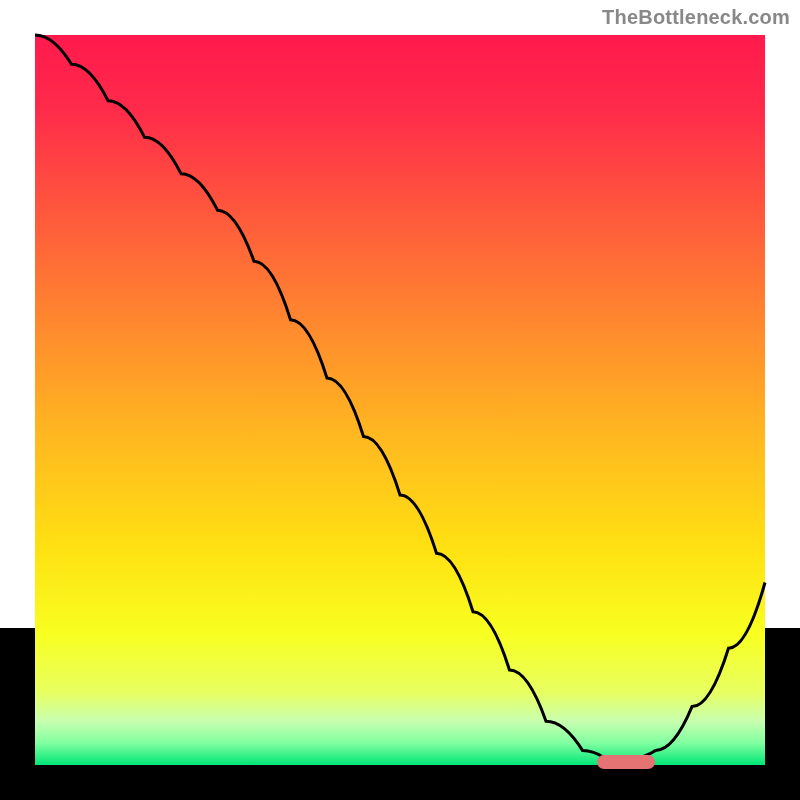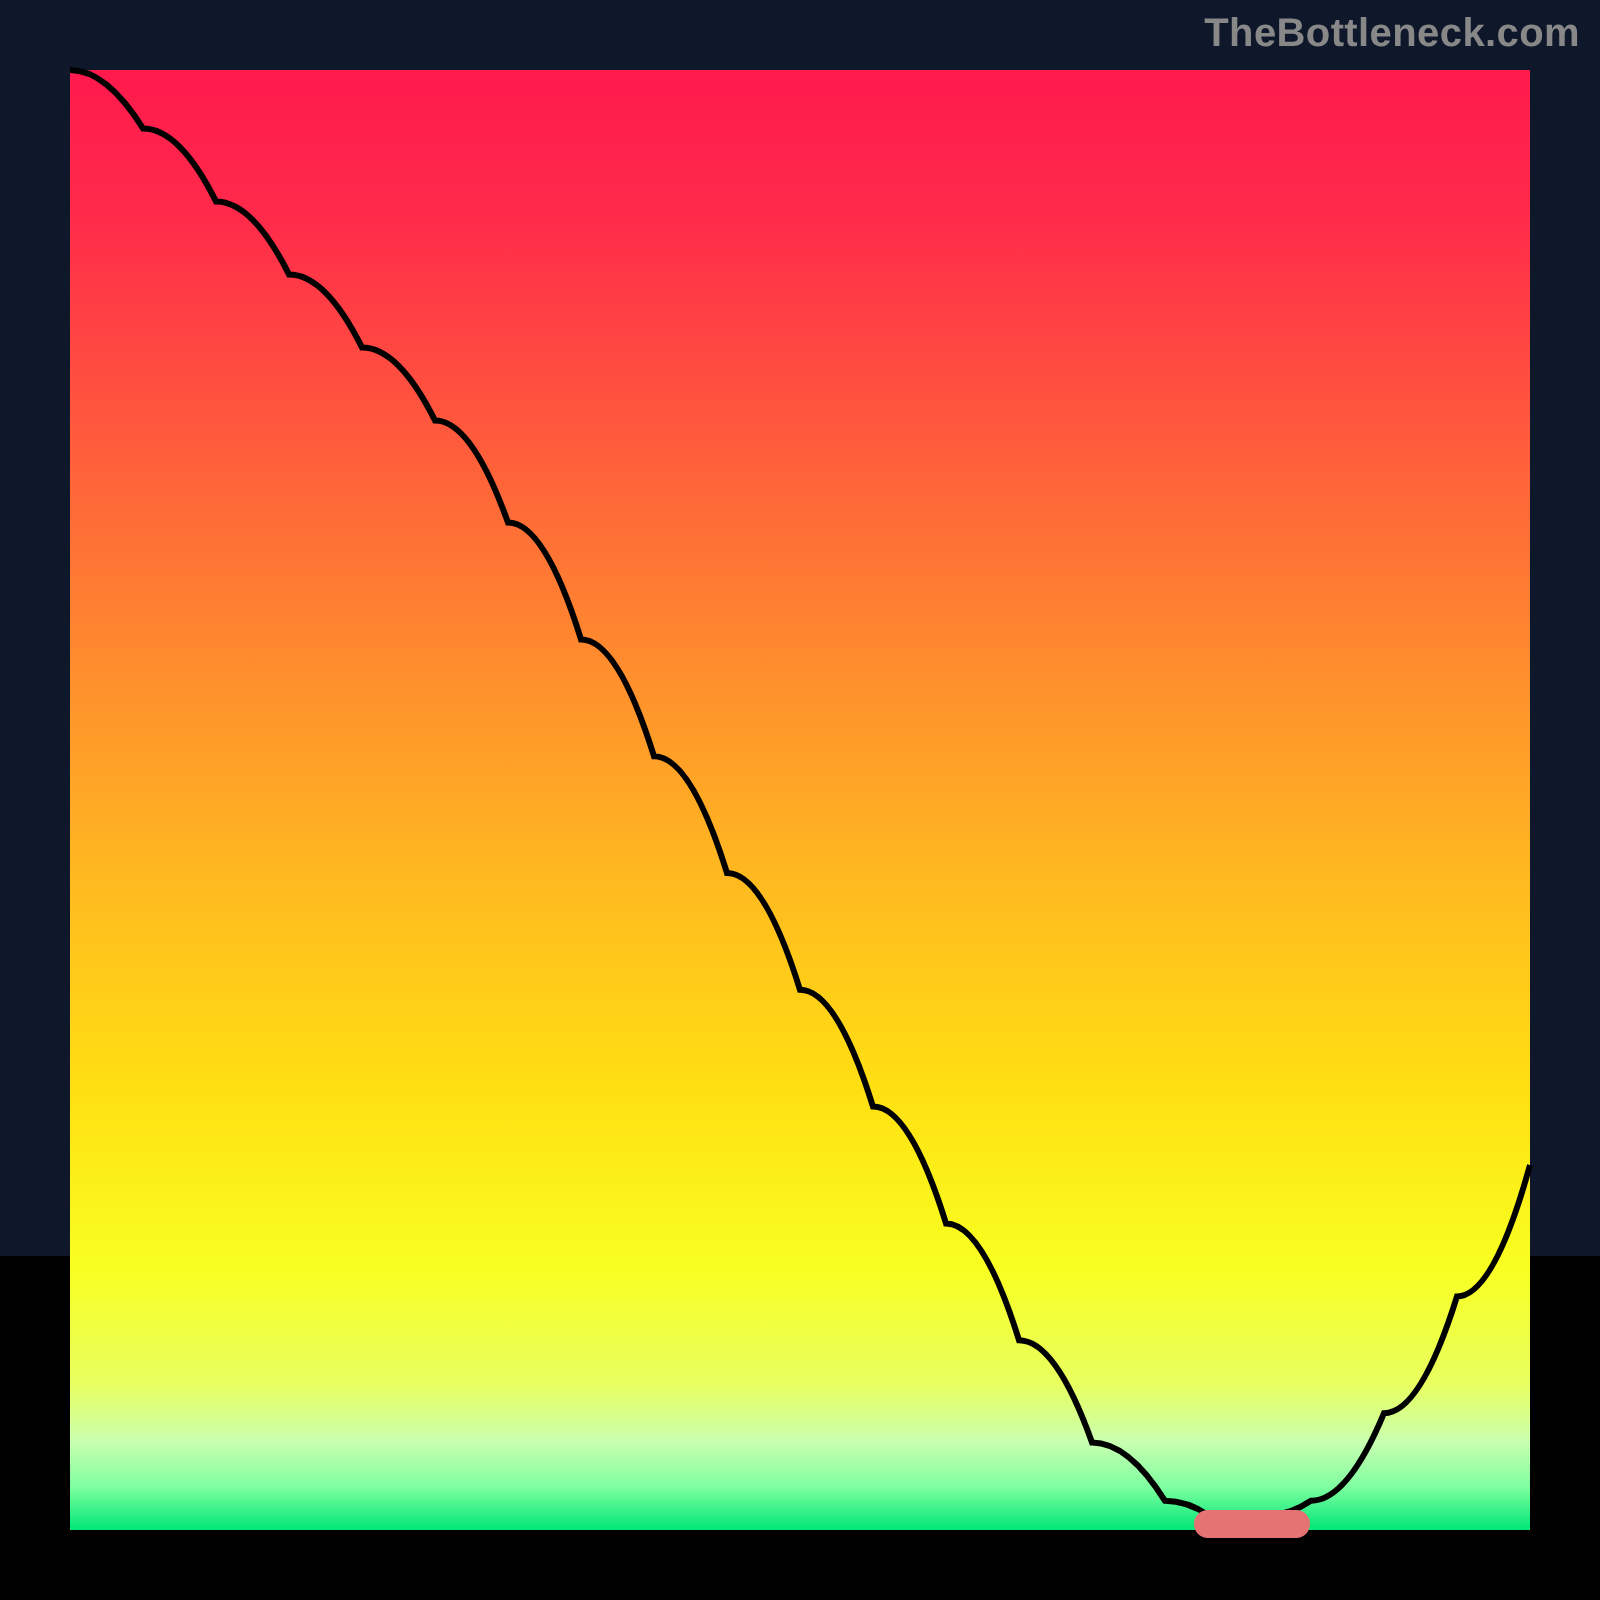--- a/index.html
+++ b/index.html
@@ -8,21 +8,21 @@
     width: 800px;
     height: 800px;
     background: #000;
     font-family: Arial, Helvetica, sans-serif;
     overflow: hidden;
   }
   .frame {
     position: relative;
     width: 800px;
     height: 628px;
-    background: #0f172a;
+    background: #ffffff;
   }
   .plot-area {
     position: absolute;
     left: 35px;
     top: 35px;
     width: 730px;
     height: 730px;
     background: linear-gradient(to bottom,
       #ff1a4d 0%,
       #ff2a4a 10%,

